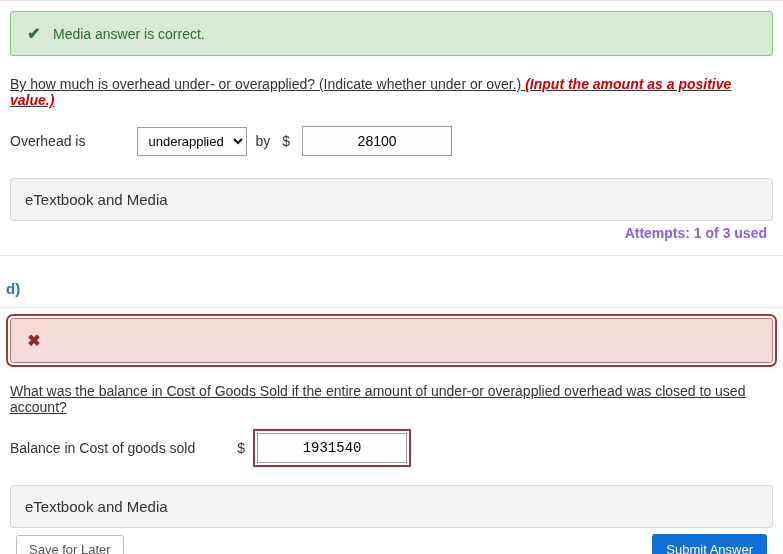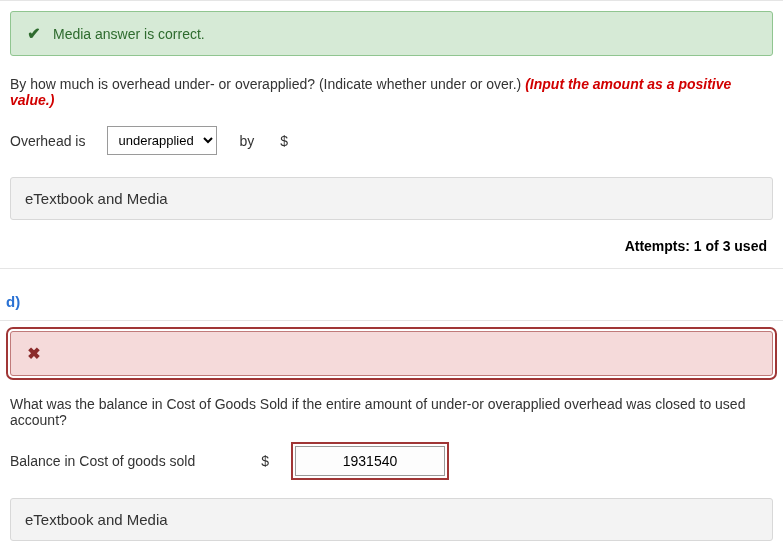--- a/index.html
+++ b/index.html
@@ -42,66 +42,69 @@
   .feedback .icon {
     font-weight: bold;
     font-size: 16px;
     width: 18px;
     text-align: center;
   }
   .question-text {
     margin: 0 0 18px 0;
     color: #333;
     font-size: 14px;
+    text-decoration: underline;
   }
   .hint {
     color: #d10000;
     font-style: italic;
     font-weight: 600;
   }
   .answer-row {
     display: flex;
     align-items: center;
-    gap: 22px;
+    gap: 8px;
     margin-bottom: 22px;
   }
   .label { color: #333; }
   select.dropdown {
     border: 1px solid #9a9a9a;
     padding: 5px 6px;
     font-size: 13px;
     background: #fff;
+    margin-left: 44px;
   }
   .dollar { margin: 0 4px; }
   input.num {
     border: 1px solid #9a9a9a;
     padding: 6px 8px;
     width: 150px;
     text-align: center;
     font-size: 14px;
     background: #fdfdfd;
   }
   input.num.wrong {
     outline: 2px solid #a03636;
     outline-offset: 2px;
+    font-family: Liberation Mono, monospace;
   }
   .etext {
     background: #f3f3f3;
     border: 1px solid #d8d8d8;
     border-radius: 3px;
     padding: 12px 14px;
     font-size: 15px;
     color: #333;
-    margin-bottom: 14px;
+    margin-bottom: 0;
   }
   .attempts {
     text-align: right;
     font-weight: 700;
     font-size: 14px;
-    color: #000000;
+    color: #8b5cf6;
     padding: 4px 6px 0 0;
   }
   .part-label {
     color: #2a72d4;
     font-weight: 600;
     font-size: 15px;
     margin: 0 0 10px 6px;
   }
   .bottom-row {
     display: flex;
@@ -152,41 +155,42 @@
       <span class="hint">(Input the amount as a positive value.)</span>
     </p>
 
     <div class="answer-row">
       <span class="label">Overhead is</span>
       <select class="dropdown">
         <option>underapplied</option>
       </select>
       <span class="label">by</span>
       <span class="dollar">$</span>
+      <input class="num" value="28100" style="">
     </div>
 
     <div class="etext">
       <span>eTextbook and Media</span>
     </div>
 
     <div class="attempts">Attempts: 1 of 3 used</div>
   </div>
 
   <div class="part-label">d)</div>
 
   <div class="section">
 
     <div class="feedback incorrect">
       <span class="icon">✖</span>
     </div>
 
     <p class="question-text">What was the balance in Cost of Goods Sold if the entire amount of under-or overapplied overhead was closed to used account?</p>
 
     <div class="answer-row">
-      <span class="label" style="margin-right:40px">Balance in Cost of goods sold</span>
+      <span class="label" style="margin-right:30px">Balance in Cost of goods sold</span>
       <span class="dollar">$</span>
       <input class="num wrong" value="1931540" style="">
     </div>
 
     <div class="etext">
       <span>eTextbook and Media</span>
     </div>
 
     <div class="bottom-row">
       <button class="save-later">Save for Later</button>

